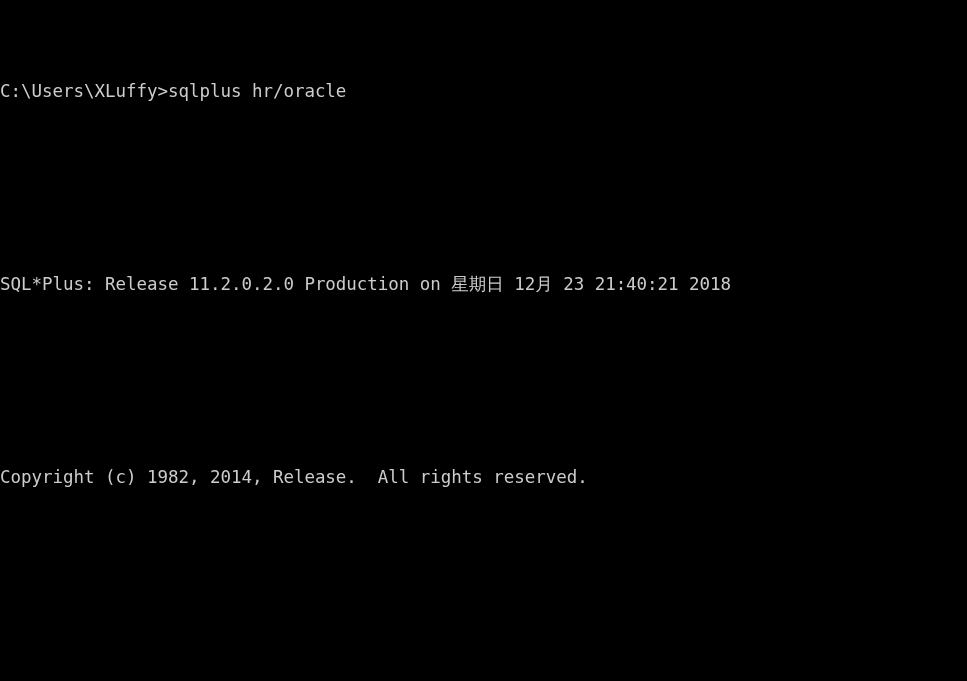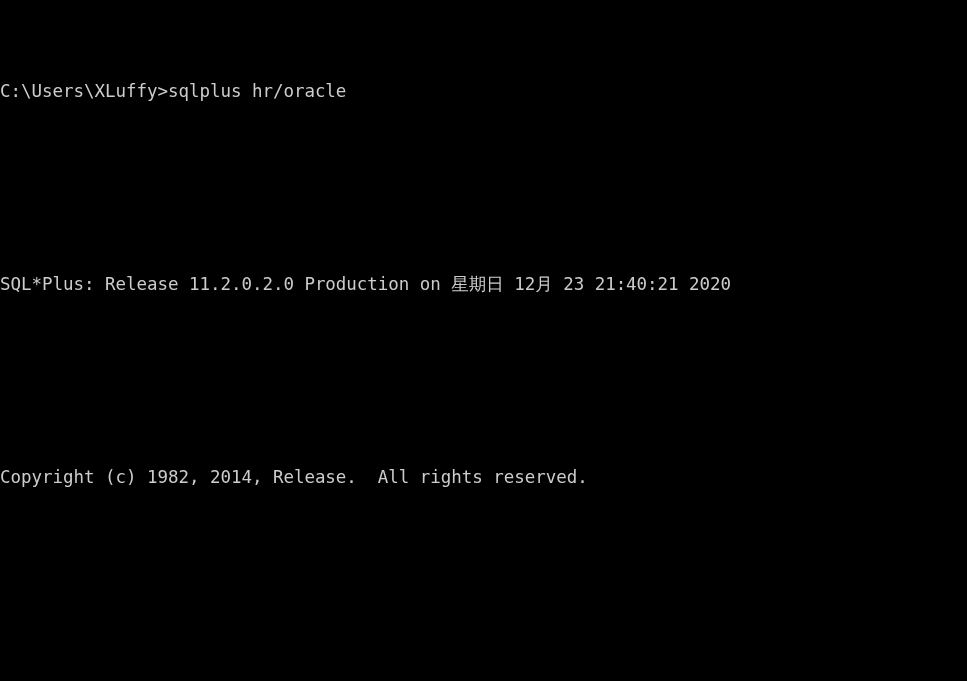--- a/index.html
+++ b/index.html
@@ -39,21 +39,21 @@
 </style>
 </head>
 <body>
 
 <div id="console">
 
   <div class="line">C:\Users\XLuffy&gt;sqlplus hr/oracle</div>
 
   <div class="line blank">&nbsp;</div>
 
-  <div class="line">SQL*Plus: Release 11.2.0.2.0 Production on 星期日 12月 23 21:40:21 2020</div>
+  <div class="line">SQL*Plus: Release 11.2.0.2.0 Production on 星期日 12月 23 21:40:21 2018</div>
 
   <div class="line blank">&nbsp;</div>
 
   <div class="line">Copyright (c) 1982, 2014, Release.  All rights reserved.</div>
 
   <div class="line blank">&nbsp;</div>
 
   <div class="line blank">&nbsp;</div>
 
   

